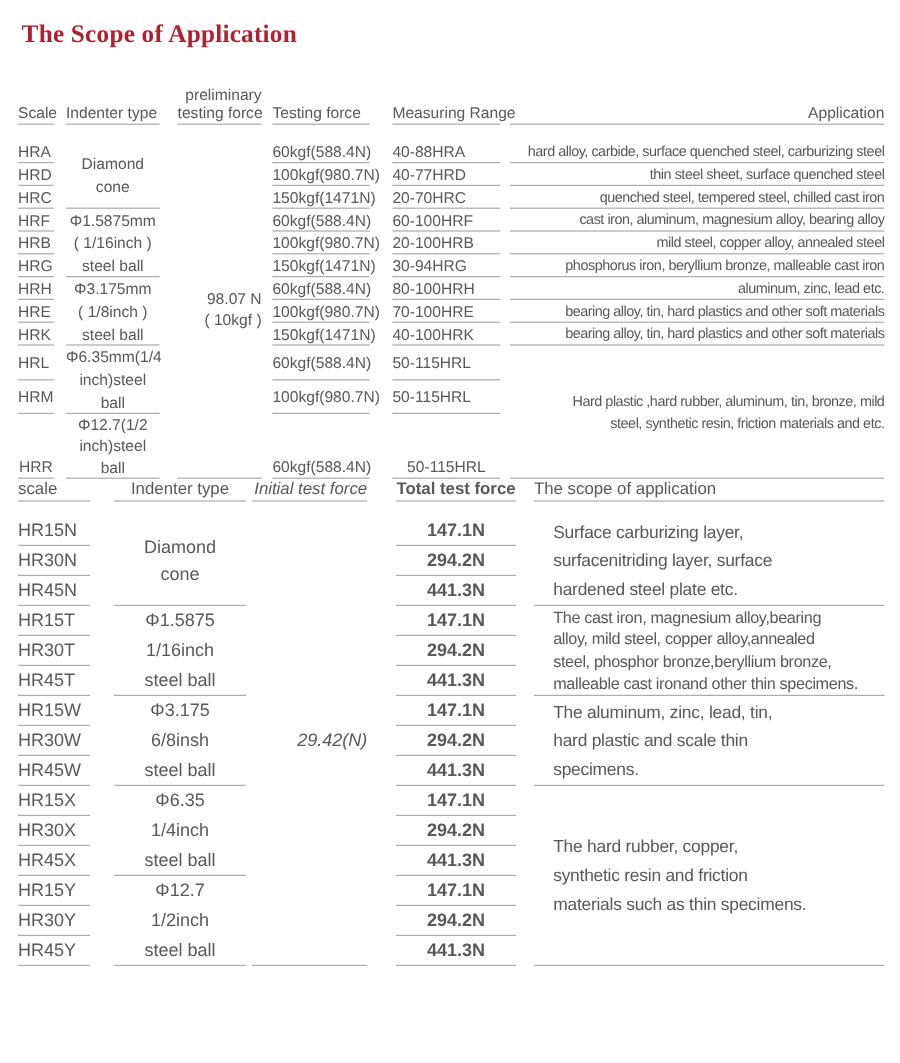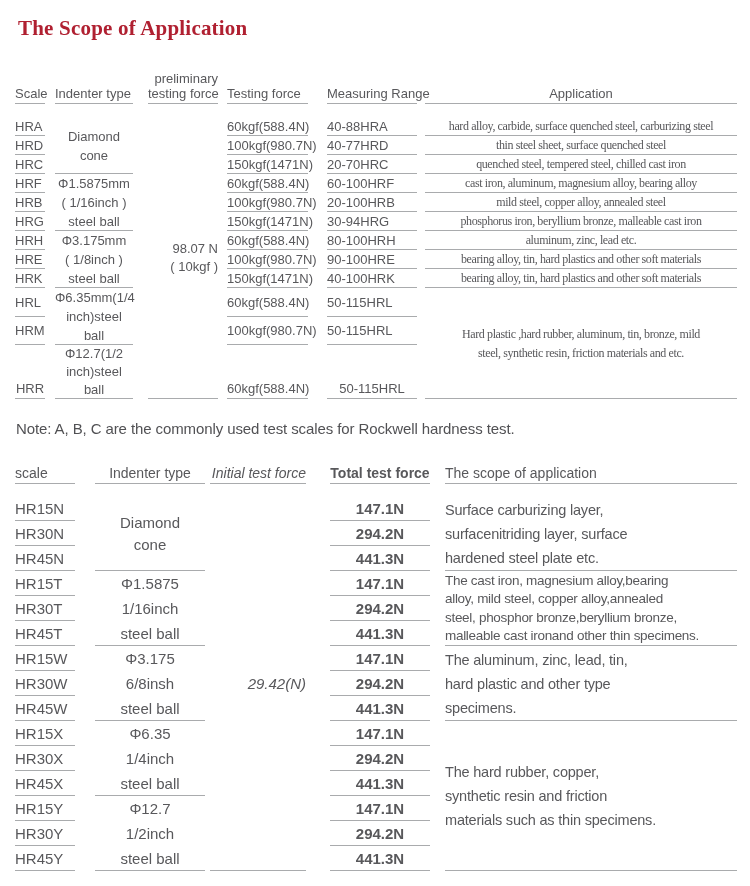--- a/index.html
+++ b/index.html
@@ -37,23 +37,23 @@
 
   
   .t1{font-size:13px;}
   .t1 th{font-size:13px;line-height:15px;}
   .t1 tbody td{height:19px;line-height:19px;}
   .t1 .c1{--g:10px;text-align:left;}
   .t1 .c2{--g:15px;text-align:center;}
   .t1 .c3{--g:9px;text-align:right;}
   .t1 .c4{--g:19px;text-align:left;}
   .t1 .c5{--g:8px;text-align:left;}
-  .t1 .c6{--g:0px;text-align:center;}
+  .t1 .c6{--g:0px;text-align:right;}
   .t1 th.c2{text-align:left;}
-  .t1 td.c6{font-size:12px;letter-spacing:-0.4px;white-space:nowrap;font-family:Liberation Serif, serif;}
+  .t1 td.c6{font-size:12px;letter-spacing:-0.4px;white-space:nowrap;}
   .t1 td.c6.wrap{white-space:normal;}
   .t1 td.c6.wrap div{line-height:19px;}
   .t1 td.c2 div{line-height:19px;}
   .t1 td.c3 div{line-height:18px;}
   .t1 tr.first > td{padding-top:13px;}
   .t1 tr.tall > td{height:38px;text-align:center;}
   .t1 tr.tall > td.vb{vertical-align:bottom;padding-bottom:1px;}
   .t1 tr.tall td.c2 div{line-height:18px;}
 
   .note{
@@ -69,21 +69,21 @@
   .t2 th{font-size:14px;}
   .t2 tbody td{height:25px;line-height:25px;}
   .t2 .c1{--g:20px;text-align:left;}
   .t2 .c2{--g:5px;text-align:center;}
   .t2 .c3{--g:24px;text-align:right;font-style:italic;}
   .t2 .c4{--g:15px;text-align:center;font-weight:bold;}
   .t2 .c5{--g:0px;text-align:left;}
   .t2 td.c2 div{line-height:25px;}
   .t2 td.c2.dc div{line-height:22px;text-align:center;}
   .t2 td.c5{font-size:14.5px;letter-spacing:-0.2px;}
-  .t2 td.c5 div{line-height:24px;white-space:nowrap;}
+  .t2 td.c5 div{line-height:24px;white-space:nowrap;margin-left:16px;}
   .t2 td.c5.app-t{font-size:13.5px;letter-spacing:-0.3px;}
   .t2 td.c5.app-t div{line-height:18.5px;}
   .t2 tr.first > td{padding-top:12px;}
 </style>
 </head>
 <body>
 
 <div class="page">
 
   <h1 class="title">The Scope of Application</h1>
@@ -164,21 +164,21 @@
           <div>( 1/8inch )</div>
           <div>steel ball</div>
         </td>
         <td class="c4">60kgf(588.4N)</td>
         <td class="c5">80-100HRH</td>
         <td class="c6">aluminum, zinc, lead etc.</td>
       </tr>
       <tr>
         <td class="c1">HRE</td>
         <td class="c4">100kgf(980.7N)</td>
-        <td class="c5">90-100HRE</td>
+        <td class="c5">70-100HRE</td>
         <td class="c6">bearing alloy, tin, hard plastics and other soft materials</td>
       </tr>
       <tr>
         <td class="c1">HRK</td>
         <td class="c4">150kgf(1471N)</td>
         <td class="c5">40-100HRK</td>
         <td class="c6">bearing alloy, tin, hard plastics and other soft materials</td>
       </tr>
       <tr>
         <td class="c1">HRL</td>
@@ -203,21 +203,20 @@
         <td class="c2">
           <div>Φ12.7(1/2</div>
           <div>inch)steel ball</div>
         </td>
         <td class="c4 vb">60kgf(588.4N)</td>
         <td class="c5 vb">50-115HRL</td>
       </tr>
     </tbody>
   </table>
 
-  <p class="note n1">Note: A, B, C are the commonly used test scales for Rockwell hardness test.</p>
 
   <table class="t2">
     <colgroup>
       <col style="width:80px">
         <col style="width:115px">
         <col style="width:120px">
       <col style="width:115px">
         <col style="width:292px">
     </colgroup>
     <thead>
@@ -278,21 +277,21 @@
       <tr>
         <td class="c1">HR15W</td>
         <td class="c2" rowspan="3">
           <div>Φ3.175</div>
           <div>6/8insh</div>
           <div>steel ball</div>
         </td>
         <td class="c4">147.1N</td>
         <td class="c5" rowspan="3">
           <div>The aluminum, zinc, lead, tin,</div>
-          <div>hard plastic and other type</div>
+          <div>hard plastic and scale thin</div>
           <div>specimens.</div>
         </td>
       </tr>
       <tr>
         <td class="c1">HR30W</td>
         <td class="c4">294.2N</td>
       </tr>
       <tr>
         <td class="c1">HR45W</td>
         <td class="c4">441.3N</td>

